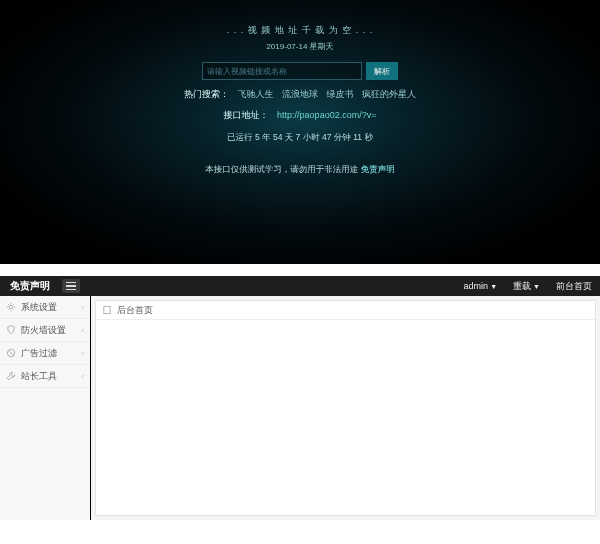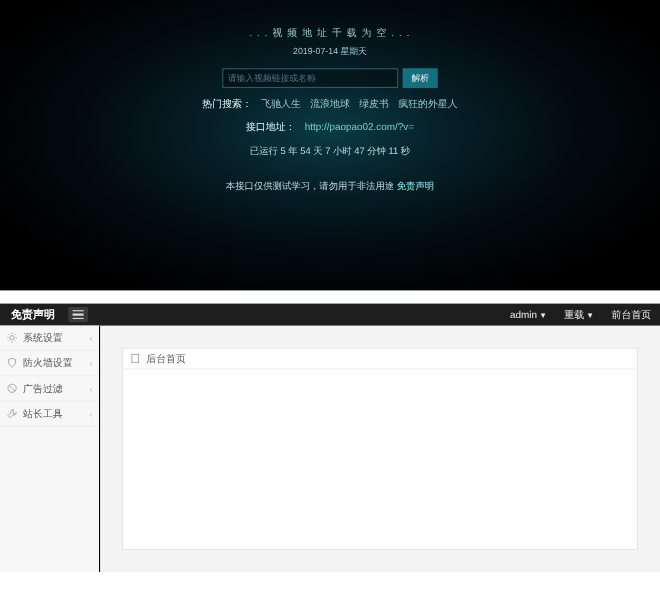--- a/index.html
+++ b/index.html
@@ -26,21 +26,21 @@
   .bar .ham{width:18px;height:14px;background:#3a3a3a;border-radius:2px;display:flex;flex-direction:column;justify-content:center;align-items:center;gap:2px;margin-left:2px}
   .bar .ham i{display:block;width:10px;height:1.5px;background:#ddd}
   .bar .sp{flex:1}
   .bar .r{padding:0 8px;color:#eee;cursor:pointer;font-size:9px}
   .bar .r .caret{font-size:7px;margin-left:2px}
   .body{flex:1;display:flex;min-height:0}
   .side{width:90px;background:#f7f7f7;border-right:1px solid #000000}
   .side-item{display:flex;align-items:center;gap:5px;height:22px;padding:0 6px;font-size:9px;color:#555;border-bottom:1px solid #eee;cursor:pointer}
   .side-item svg{width:10px;height:10px;flex:0 0 auto}
   .side-item .chev{margin-left:auto;font-size:8px;color:#bbb}
-  .main{flex:1;background:#fff;margin:20px;border:1px solid #e3e3e3}
+  .main{flex:1;background:#fff;margin:4px;border:1px solid #e3e3e3}
   .crumb{display:flex;align-items:center;height:18px;padding:0 6px;font-size:9px;color:#555;border-bottom:1px solid #eee;gap:5px}
   .footer{height:16px;background:#333;color:#eee;font-size:8px;display:flex;align-items:center;padding:0 6px}
 </style>
 </head>
 <body>
 
 <div class="top">
   <div class="tagline">. . . 视 频 地 址 千 载 为 空 . . .</div>
   <div class="date">2019-07-14 星期天</div>
   <div class="search-row">

